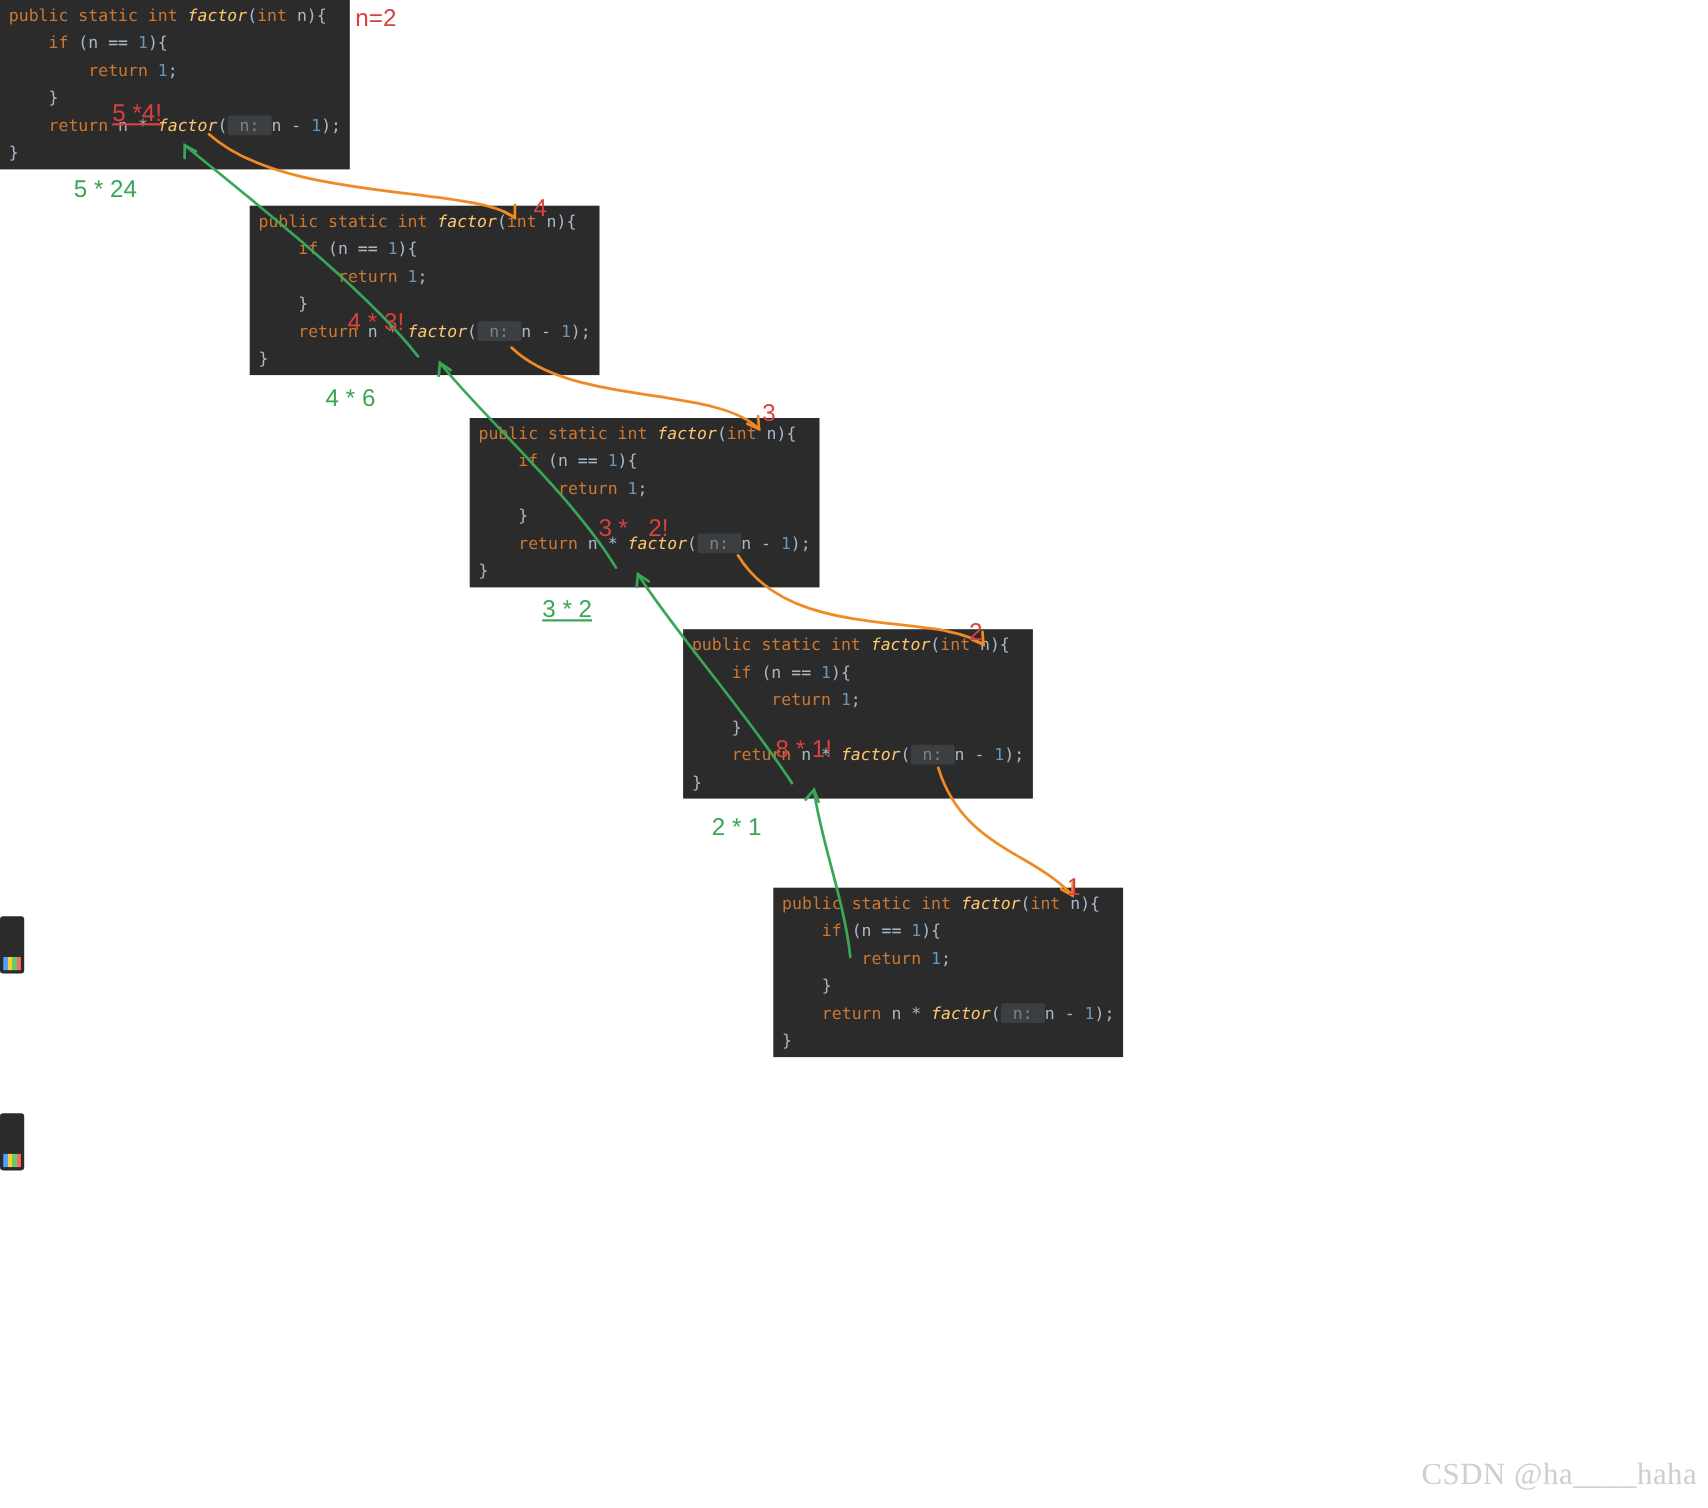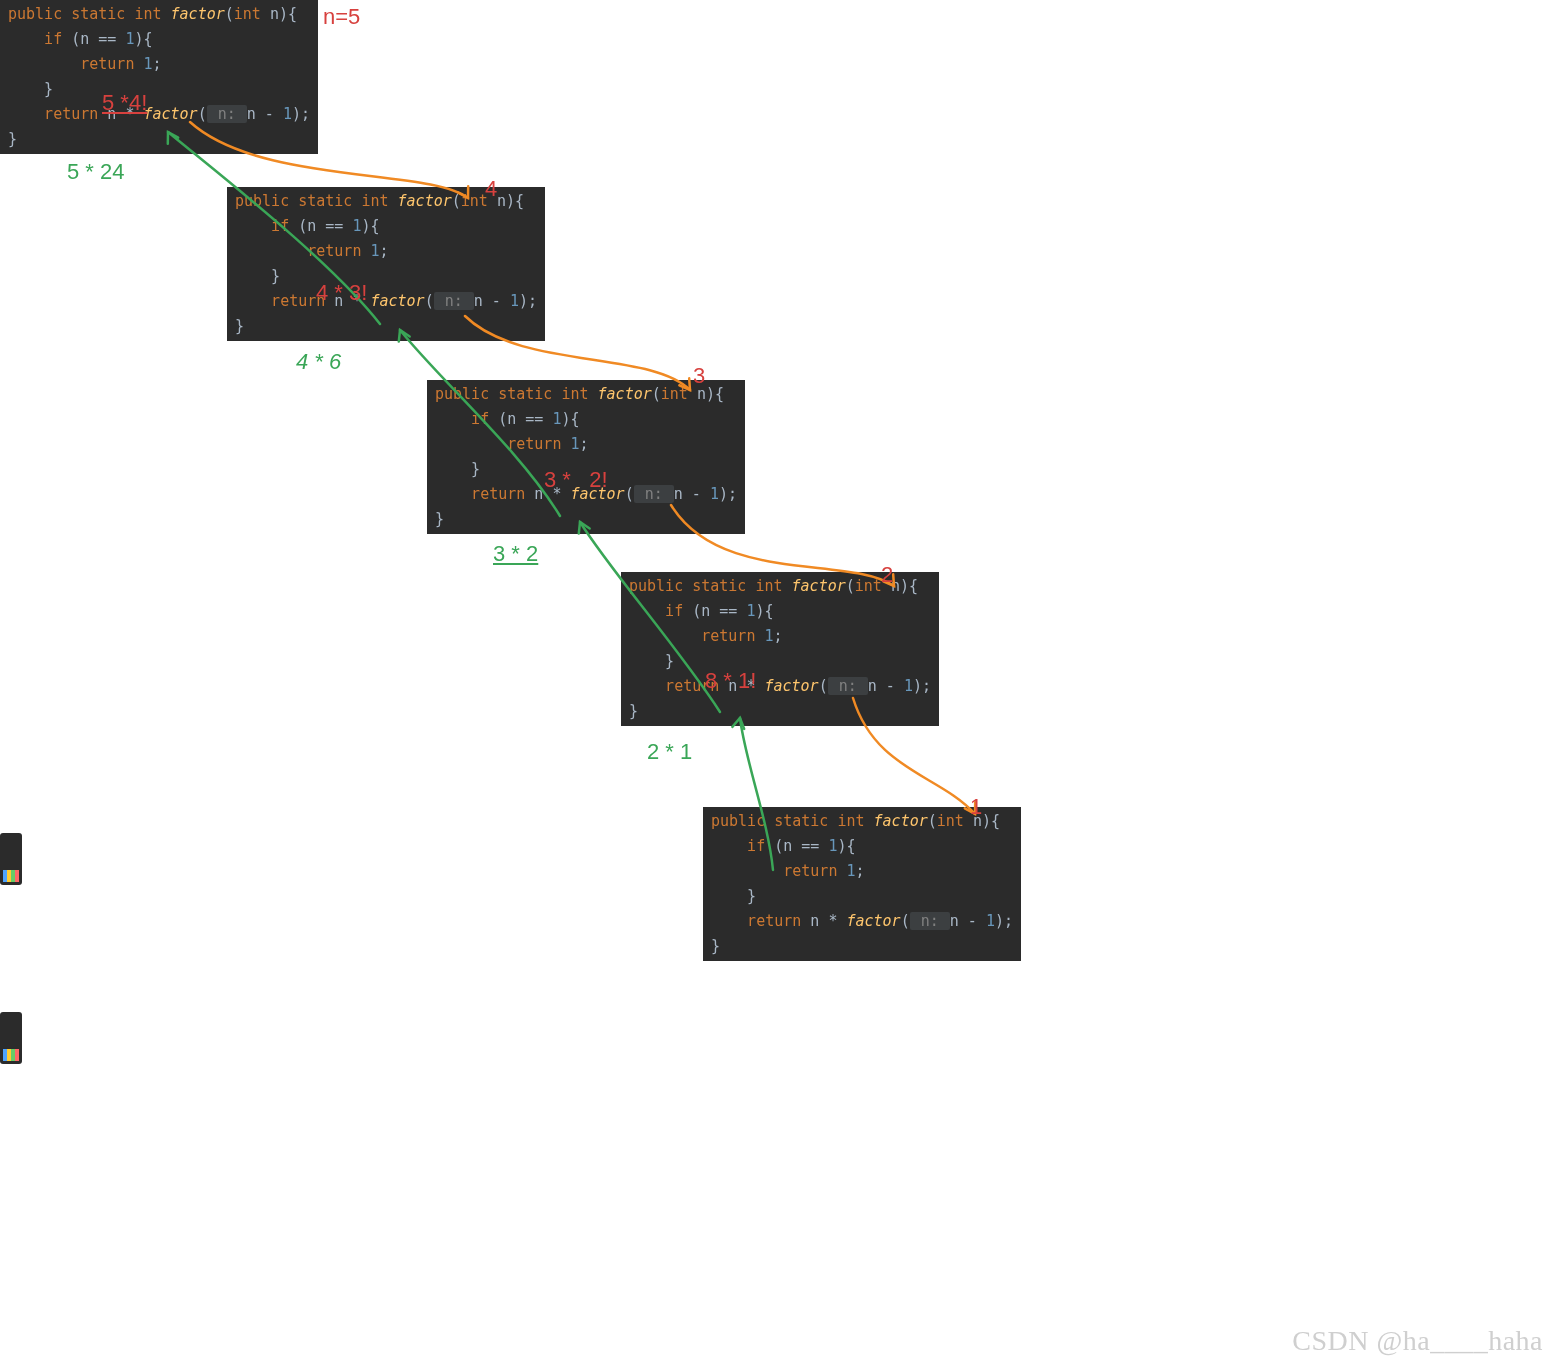--- a/index.html
+++ b/index.html
@@ -154,32 +154,32 @@
       </g>
       <g transform="translate(400,330) rotate(-115)">
         <path d="M-10,-6 L0,0 L-10,6" stroke="#3aa657" stroke-width="2.5" fill="none" stroke-linecap="round"></path>
       </g>
       <g transform="translate(168,132) rotate(-120)">
         <path d="M-10,-6 L0,0 L-10,6" stroke="#3aa657" stroke-width="2.5" fill="none" stroke-linecap="round"></path>
       </g>
     </svg>
 
   <div id="anno-red-mount">
-      <div class="anno-red" style="left: 323px; top: 4px;">n=5</div>
+      <div class="anno-red" style="left: 323px; top: 4px;">n=2</div>
       <div class="anno-red" style="left: 102px; top: 90px; text-decoration: underline;">5 *4!</div>
       <div class="anno-red" style="left: 485px; top: 176px;">4</div>
       <div class="anno-red" style="left: 316px; top: 280px;">4 * 3!</div>
       <div class="anno-red" style="left: 693px; top: 363px;">3</div>
       <div class="anno-red" style="left: 530px; top: 467px; margin-left: 14px;">3 *   2!</div>
       <div class="anno-red" style="left: 881px; top: 562px;">2</div>
       <div class="anno-red" style="left: 705px; top: 668px;">8 * 1!</div>
       <div class="anno-red" style="left: 970px; top: 794px;">1</div>
     </div>
 
   <div id="anno-green-mount">
       <div class="anno-green" style="left: 67px; top: 130px;">5 * 24</div>
-      <div class="anno-green" style="left: 296px; top: 320px; font-style: italic;">4 * 6</div>
+      <div class="anno-green" style="left: 296px; top: 320px;">4 * 6</div>
       <div class="anno-green" style="left: 493px; top: 512px; text-decoration: underline;">3 * 2</div>
       <div class="anno-green" style="left: 647px; top: 710px;">2 * 1</div>
     </div>
 
   <div class="watermark">CSDN @ha____haha</div>
 </div>
 
 </body></html>

